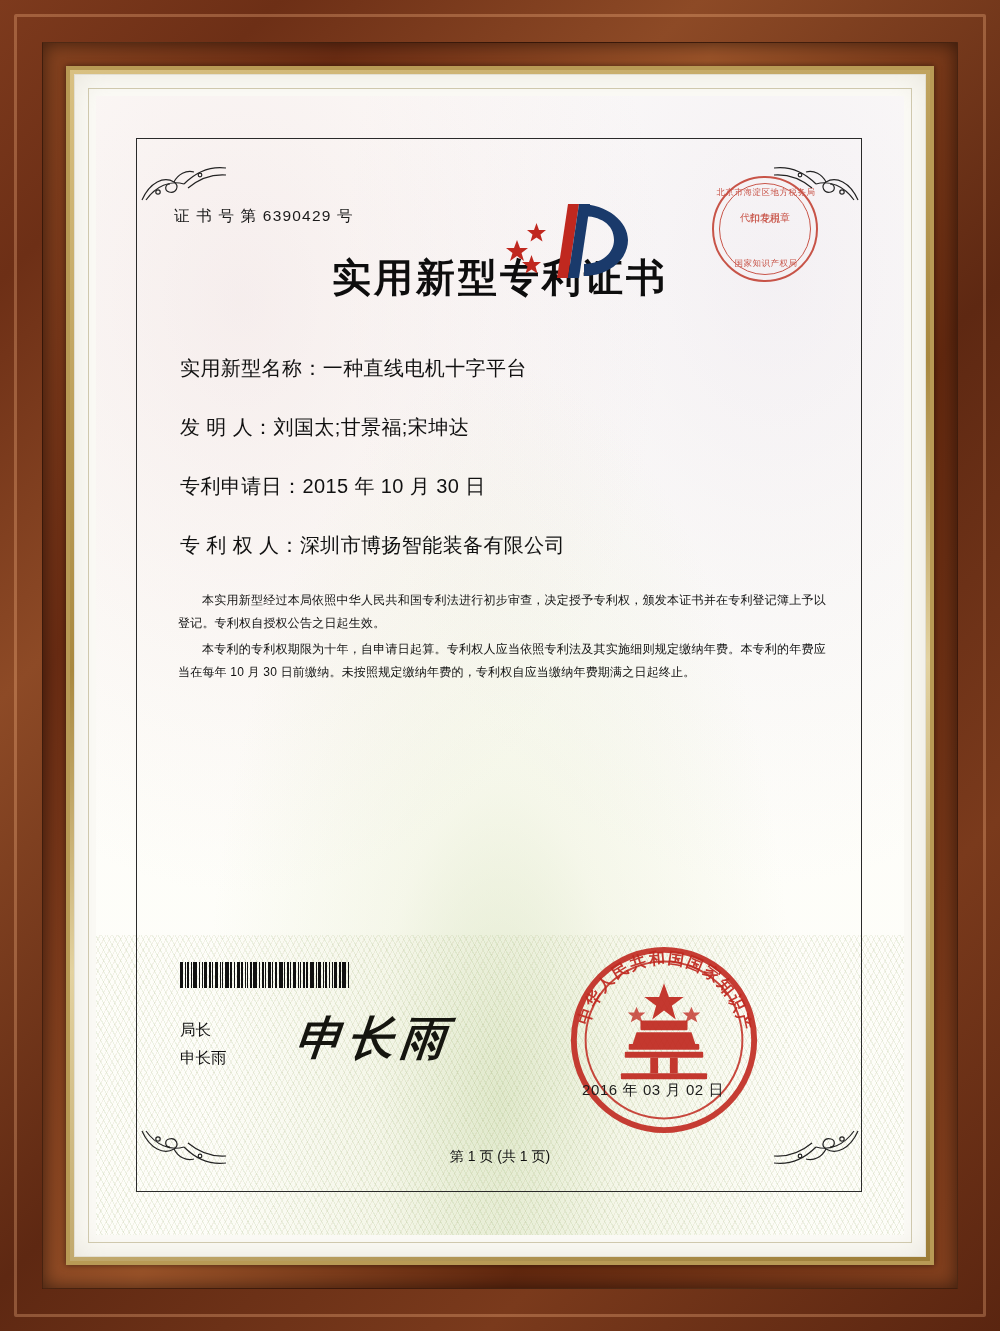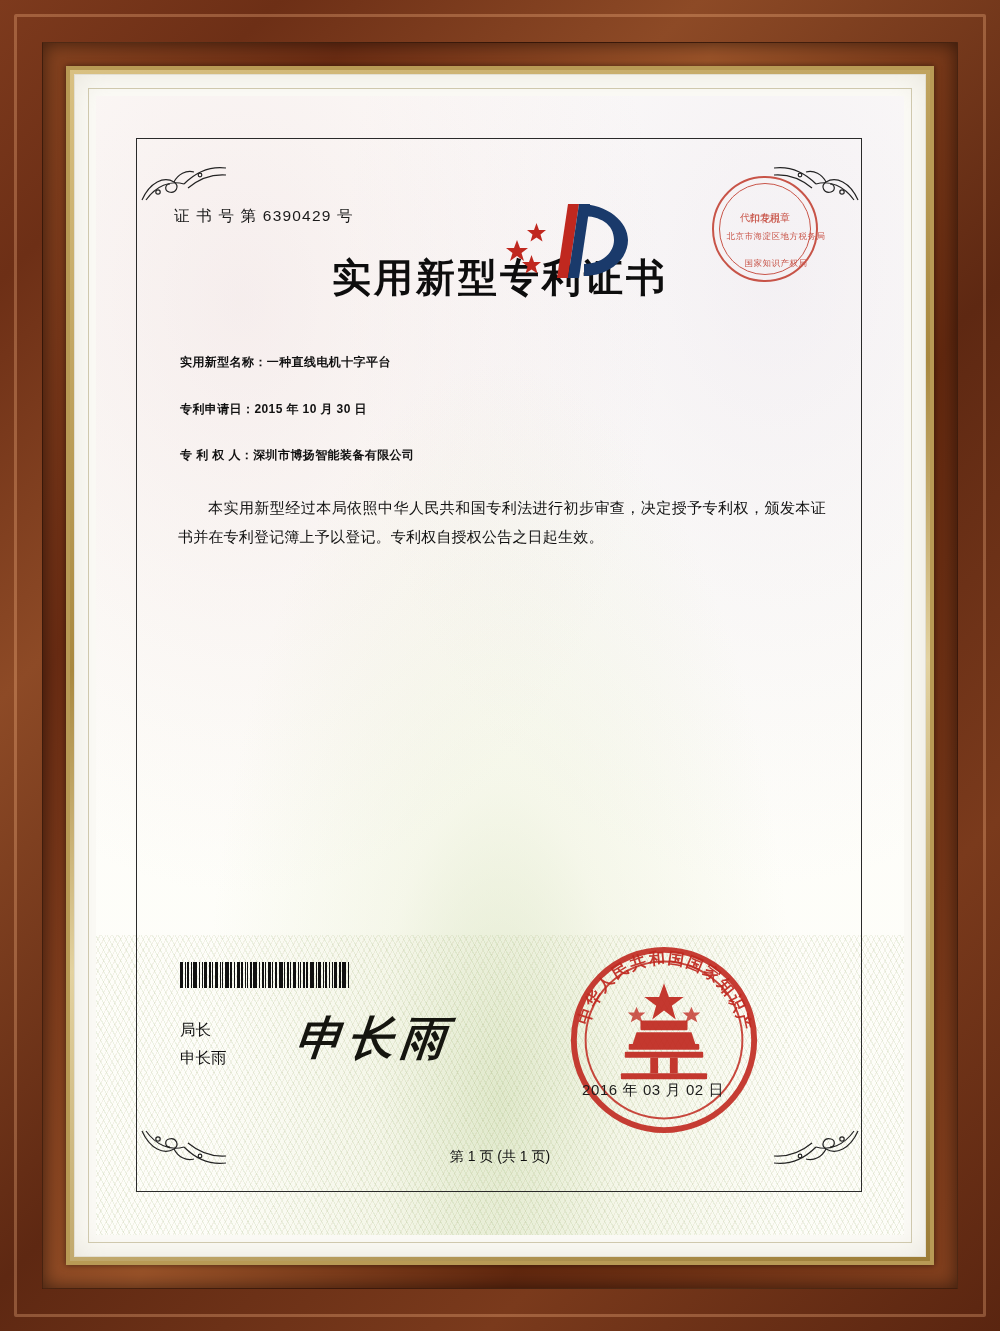--- a/index.html
+++ b/index.html
@@ -134,24 +134,23 @@
     border: 2.2px solid #c0392b;
     color: #c0392b;
     opacity: 0.85;
     box-sizing: border-box;
   }
   .stamp-tax .ring {
     position: absolute; left: 5px; top: 5px; right: 5px; bottom: 5px;
     border: 1px solid #c0392b; border-radius: 50%;
   }
   .stamp-tax .arc-top, .stamp-tax .arc-bottom {
-    position: absolute; left: 11px; width: 100%;
+    position: absolute; left: 1px; width: 100%;
     text-align: center; font-size: 8.5px; letter-spacing: 0.5px;
     font-family: "Liberation Serif", serif;
-    margin-top: 44px;
   }
   .stamp-tax .arc-top { top: 9px; }
   .stamp-tax .arc-bottom { bottom: 10px; }
   .stamp-tax .mid1, .stamp-tax .mid2 {
     position: absolute; left: 0; width: 100%; text-align: center;
     font-size: 10px; font-family: "Liberation Serif", serif;
   }
   .stamp-tax .mid1 { top: 34px; }
   .stamp-tax .mid2 { top: 33px; }
 
@@ -163,36 +162,35 @@
     letter-spacing: 3px;
     font-family: "Liberation Sans", sans-serif;
     color: #0d0d0d;
   }
 
   .fields {
     margin-top: 48px;
     padding-left: 6px;
   }
   .field {
-    font-size: 12px;
+    font-size: 20px;
     line-height: 1.55;
     color: #111;
     margin-bottom: 28px;
     letter-spacing: 0.4px;
-    font-weight: bold;
   }
   .field .lbl { display: inline-block; }
   .field .val { }
 
   .paras {
     margin-top: 8px;
     padding-left: 4px;
   }
   .para {
-    font-size: 15px;
+    font-size: 12px;
     line-height: 1.95;
     text-align: justify;
     text-indent: 2em;
     letter-spacing: 0.2px;
     color: #111;
     margin: 0 0 2px 0;
   }
 
   
   .barcode {
@@ -350,29 +348,33 @@
 
     <div class="cert-no">证 书 号 第 6390429 号</div>
 
     <h1 class="title">实用新型专利证书</h1>
 
     <div class="fields">
       <div class="field">
         <span class="lbl">实用新型名称：</span><span class="val">一种直线电机十字平台</span>
       </div>
       <div class="field">
+        <span class="lbl">发 明 人：</span><span class="val">刘国太;甘景福;宋坤达</span>
+      </div>
+      <div class="field">
         <span class="lbl">专利申请日：</span><span class="val">2015 年 10 月 30 日</span>
       </div>
       <div class="field">
         <span class="lbl">专 利 权 人：</span><span class="val">深圳市博扬智能装备有限公司</span>
       </div>
     </div>
 
     <div class="paras">
       <p class="para">本实用新型经过本局依照中华人民共和国专利法进行初步审查，决定授予专利权，颁发本证书并在专利登记簿上予以登记。专利权自授权公告之日起生效。</p>
+      <p class="para">本专利的专利权期限为十年，自申请日起算。专利权人应当依照专利法及其实施细则规定缴纳年费。本专利的年费应当在每年 10 月 30 日前缴纳。未按照规定缴纳年费的，专利权自应当缴纳年费期满之日起终止。</p>
     </div>
   </div>
 
   <div class="barcode">
     <i style="width:3px"></i>
       <i style="width:1px"></i>
       <i style="width:2px"></i>
       <i style="width:1px"></i>
     <i style="width:4px"></i>
       <i style="width:1px"></i>

